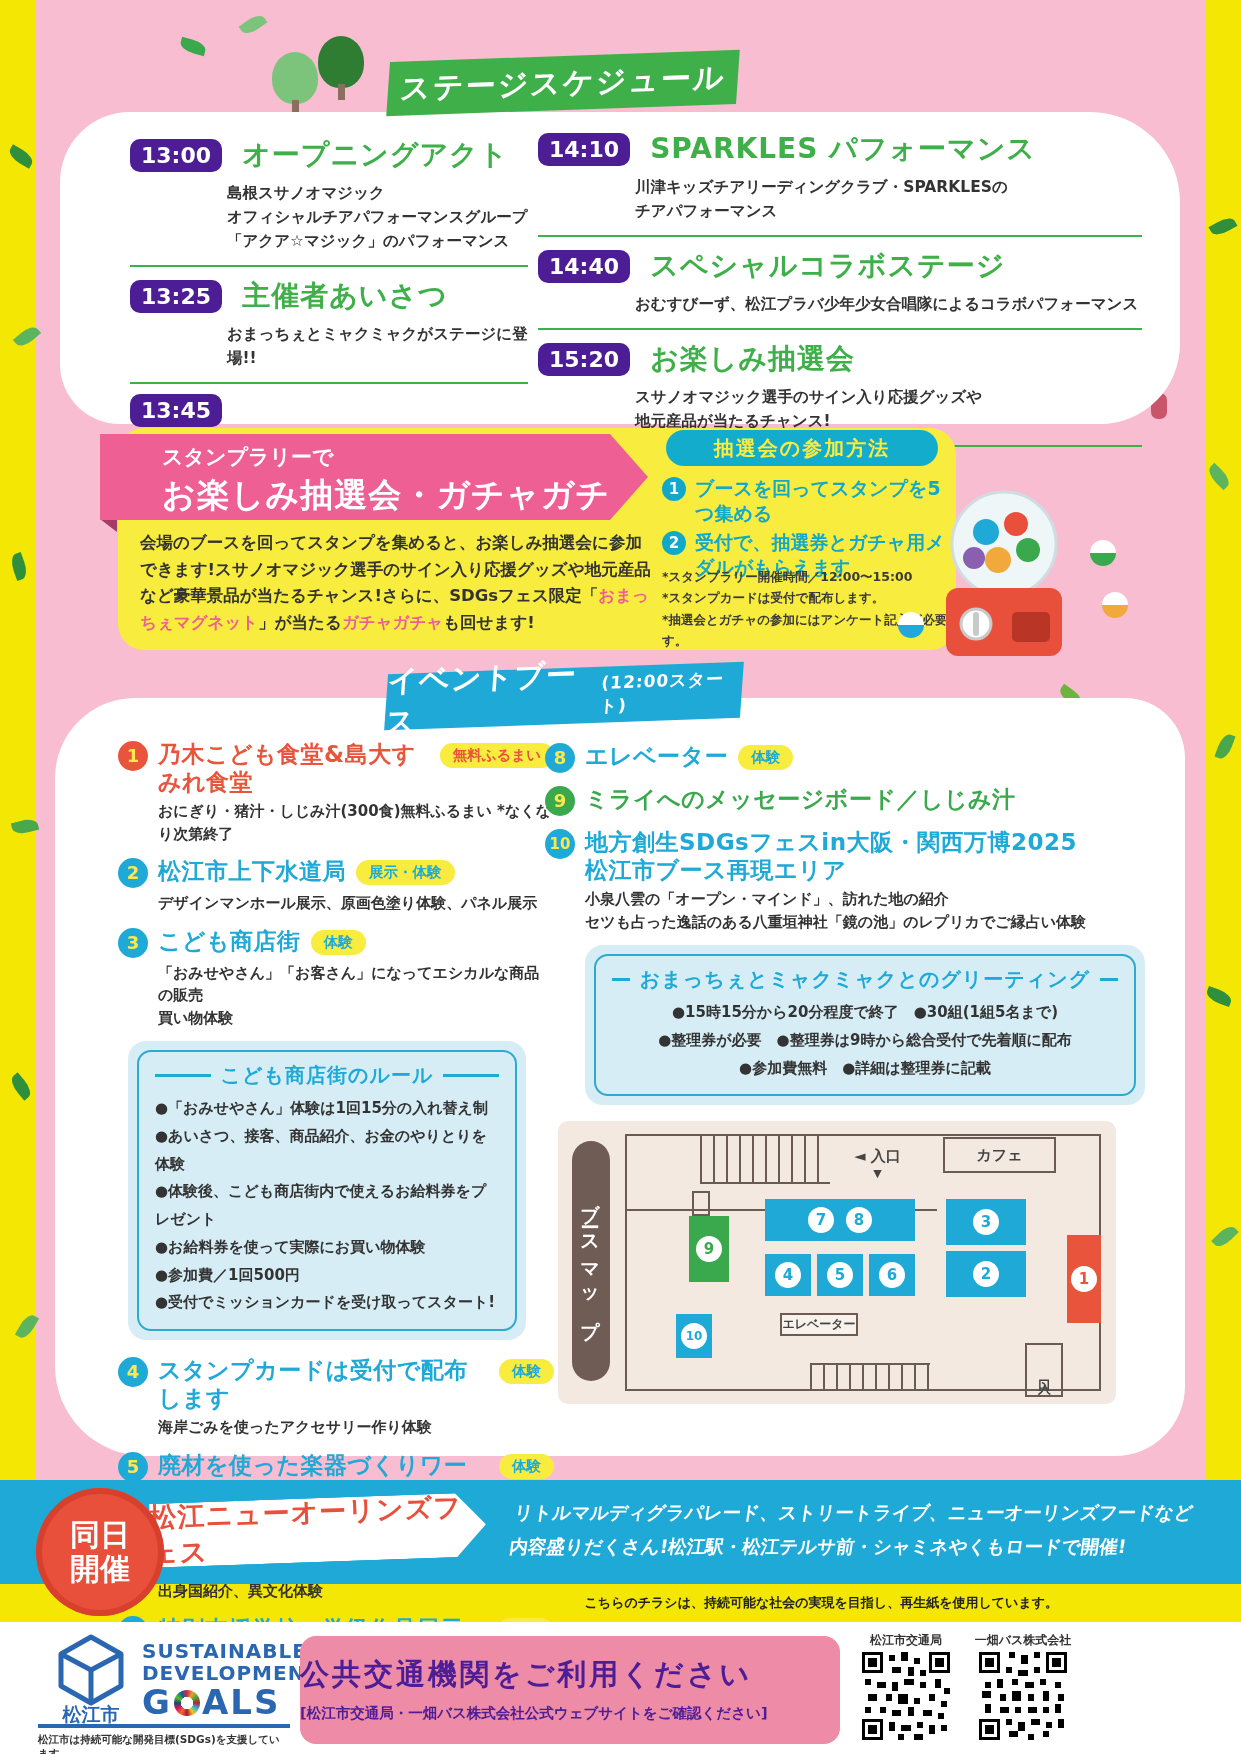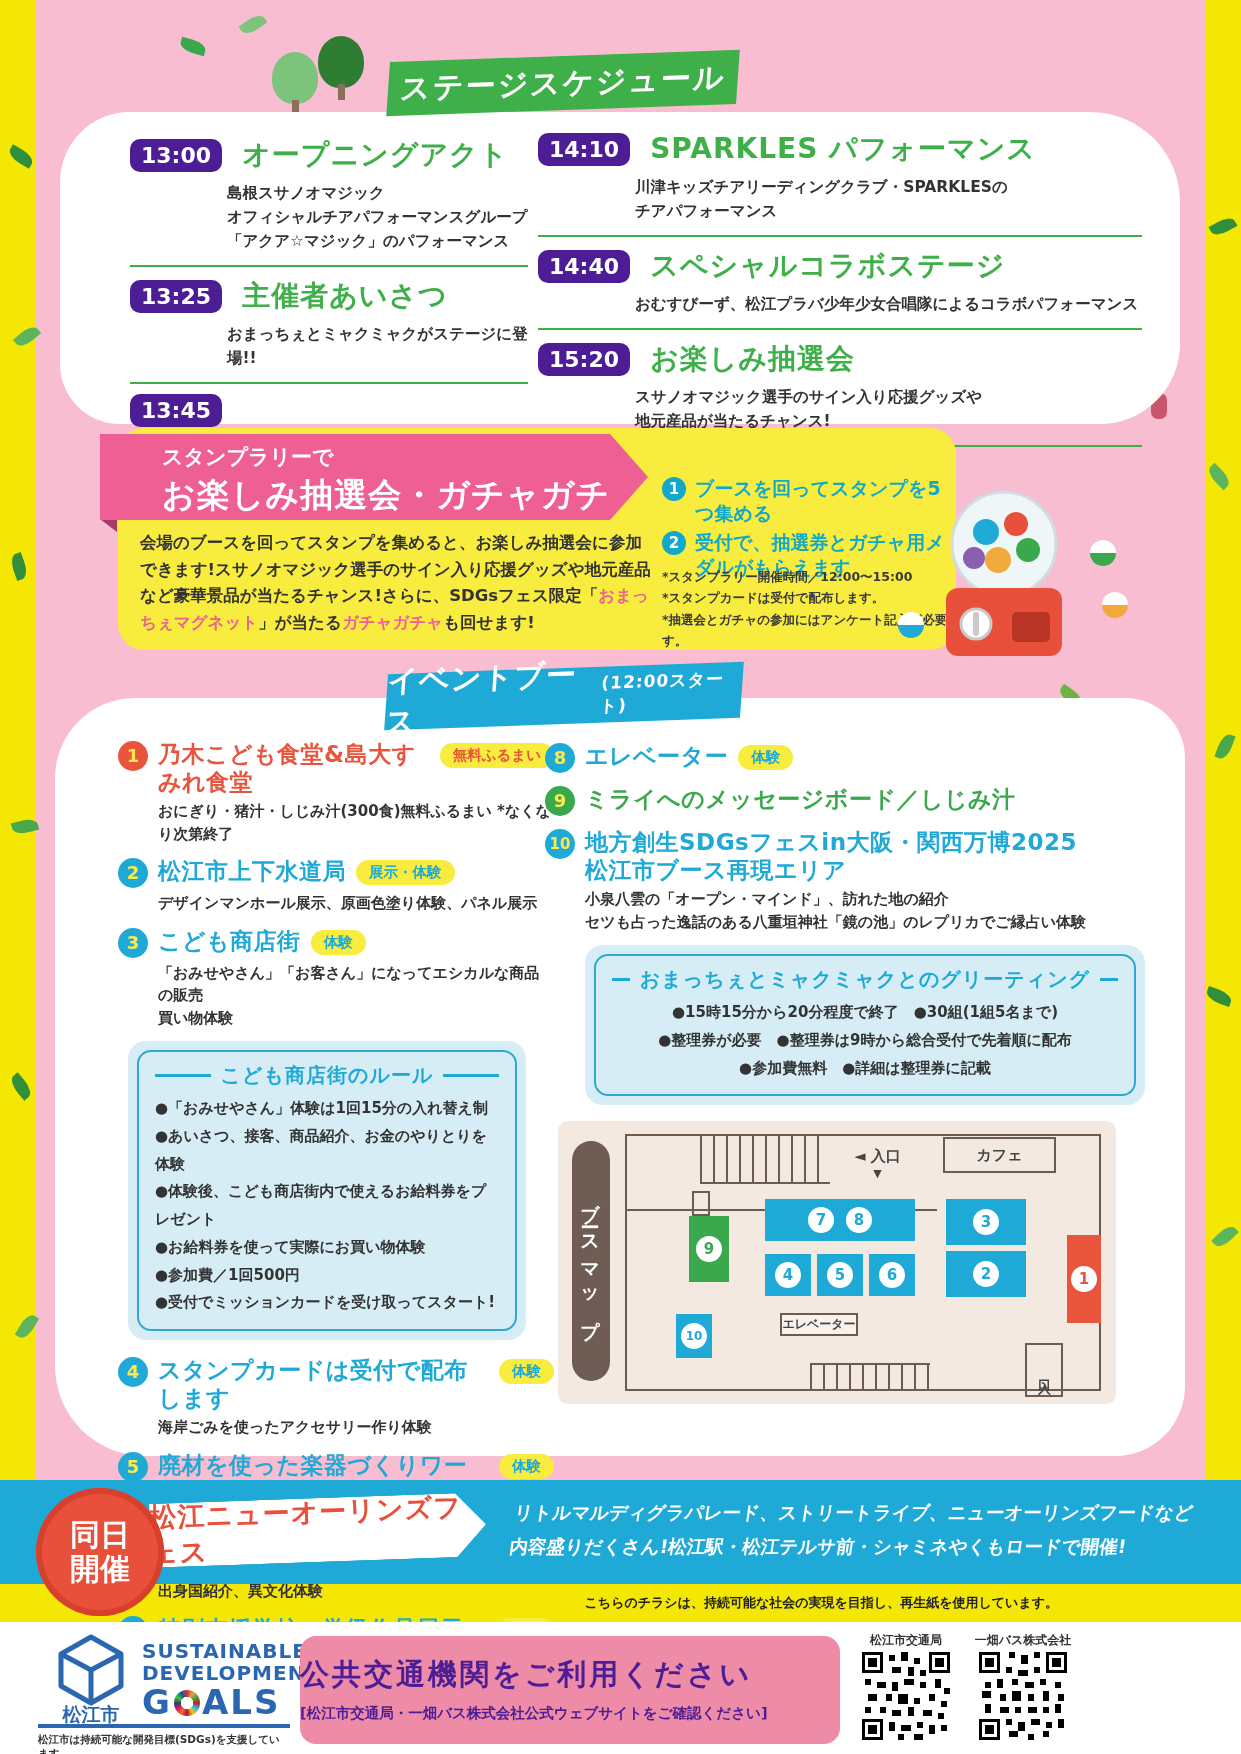--- a/index.html
+++ b/index.html
@@ -240,20 +240,23 @@
   </div>
 
   <div class="stamp-box"></div>
   <div class="ribbon-fold"></div>
   <div class="ribbon">
     <div class="l1">スタンプラリーで</div>
     <div class="l2">お楽しみ抽選会・ガチャガチャ!</div>
   </div>
   <div class="stamp-body"><span>会場のブースを回ってスタンプを集めると、お楽しみ抽選会に参加できます!スサノオマジック選手のサイン入り応援グッズや地元産品など豪華景品が当たるチャンス!さらに、SDGsフェス限定「</span><span class="hl">おまっちぇマグネット</span><span>」が当たる</span><span class="hl">ガチャガチャ</span><span>も回せます!</span></div>
 
+  <div class="howto-banner">
+      <span>抽選会の参加方法</span>
+    </div>
   <div class="howto-steps">
     <div class="step">
         <span class="step-num">1</span>
         <span>ブースを回ってスタンプを5つ集める</span>
       </div>
     <div class="step">
         <span class="step-num">2</span>
         <span>受付で、抽選券とガチャ用メダルがもらえます</span>
       </div>
   </div>

